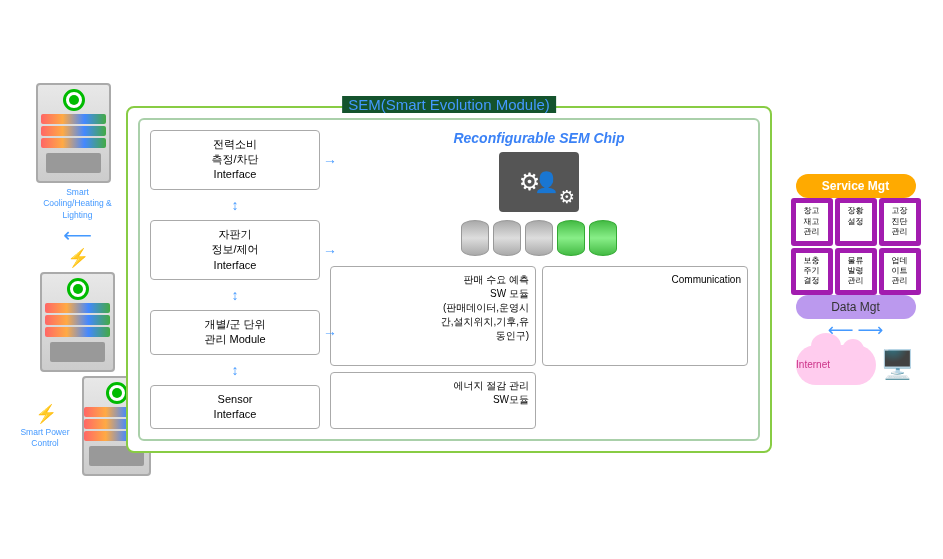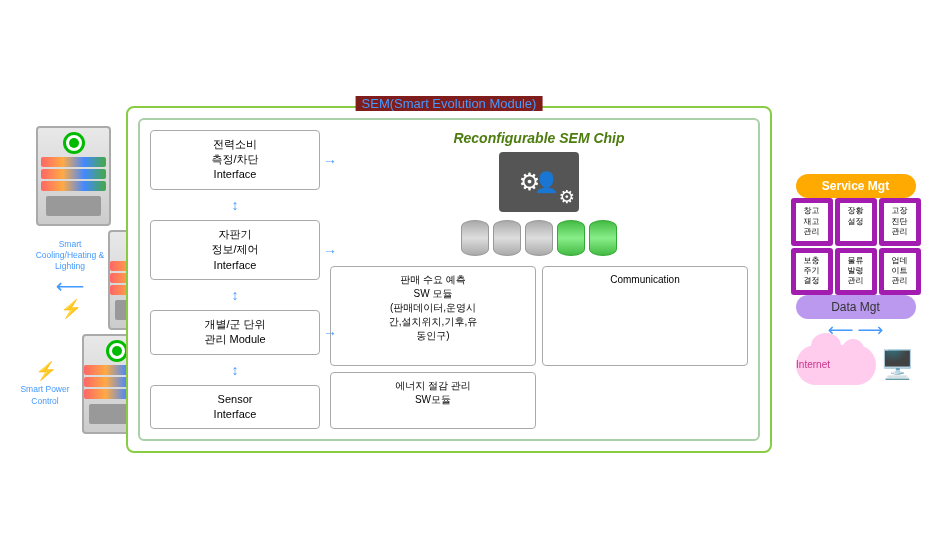--- a/index.html
+++ b/index.html
@@ -120,23 +120,23 @@
       position: relative;
       background: #fff;
       margin: 0 6px;
     }
 
     .sem-title {
       position: absolute;
       top: -12px;
       left: 50%;
       transform: translateX(-50%);
-      background: #7f1d1d;
+      background: #14532d;
       padding: 0 6px;
-      font-size: 13px;
+      font-size: 15px;
       color: #4499ff;
       white-space: nowrap;
     }
 
     .sem-inner {
       border: 2px solid #aad0aa;
       border-radius: 6px;
       padding: 10px;
       height: 100%;
       display: flex;
@@ -186,21 +186,21 @@
       display: flex;
       flex-direction: column;
     }
 
     .chip-title {
       font-size: 14px;
       font-style: italic;
       font-weight: bold;
       text-align: center;
       margin-bottom: 6px;
-      color: #4d7c0f;
+      color: #3b82f6;
     }
 
     .chip-icon {
       display: flex;
       justify-content: center;
       margin-bottom: 8px;
     }
 
     .gear-figure {
       width: 80px;
@@ -242,21 +242,21 @@
       gap: 6px;
       flex: 1;
     }
 
     .sw-module {
       border: 1px solid #aaa;
       border-radius: 4px;
       padding: 6px;
       font-size: 10px;
       line-height: 1.4;
-      text-align: center;
+      text-align: right;
       background: #fff;
     }
 
     
     .right-panel {
       width: 155px;
       flex-shrink: 0;
       display: flex;
       flex-direction: column;
       align-items: center;
@@ -365,21 +365,21 @@
         </div>
         <div class="vm-shelves">
           <div class="vm-shelf"></div>
           <div class="vm-shelf"></div>
           <div class="vm-shelf"></div>
         </div>
         <div class="vm-base"></div>
       </div>
     </div>
 
-    <div style="display:flex; flex-direction:row; align-items:center; gap:3px;margin-left:25px;">
+    <div style="display:flex; flex-direction:column; align-items:center; gap:3px;margin-left:25px;">
       <div style="display:flex;flex-direction:column;align-items:center;gap:0px;">
         <div class="smart-label" style="margin-bottom:2px;">Smart
 Cooling/Heating
 &amp; Lighting</div>
         <div class="arrow-left">⟵</div>
         <div class="lightning" style="color:#4499ff;font-size:18px;">⚡</div>
       </div>
       <div class="vending-machine">
         <div class="vm-circle">
           <div class="vm-circle-inner"></div>

